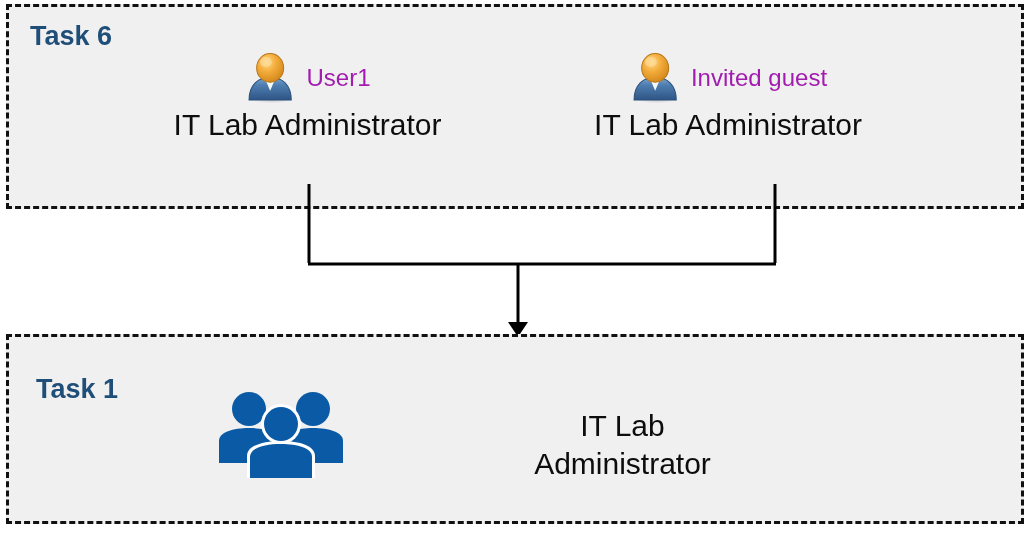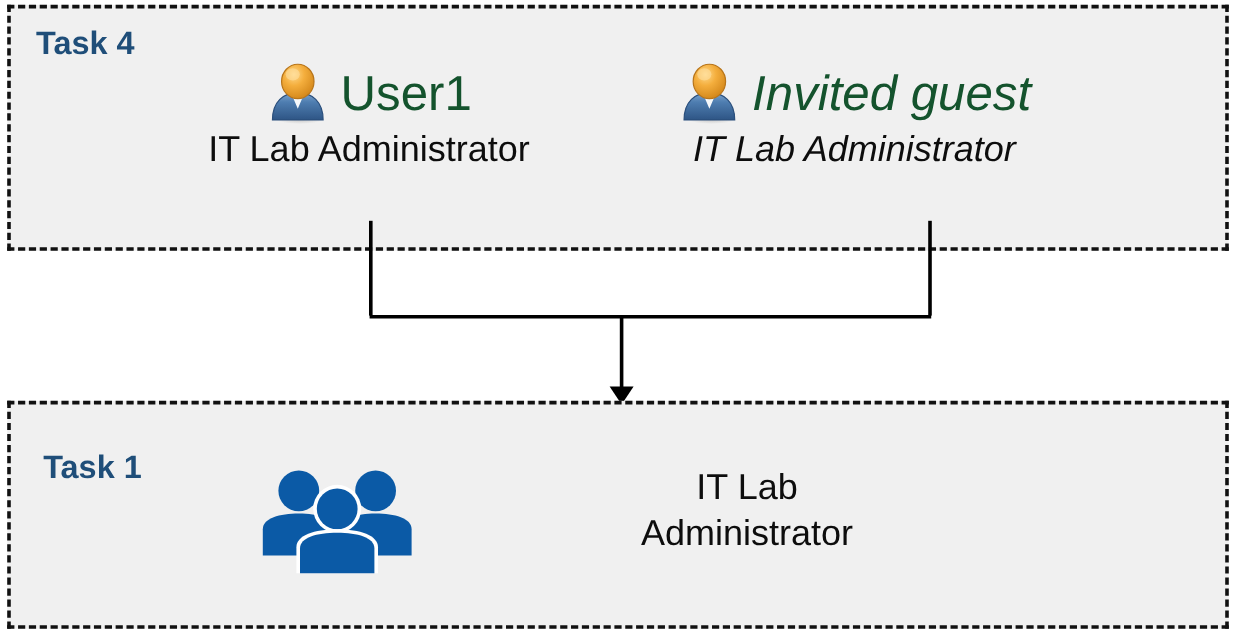--- a/index.html
+++ b/index.html
@@ -51,32 +51,32 @@
   #task1-label { left: 30px; top: 21px; }
   #task2-label { left: 36px; top: 374px; }
 
   
   .person {
     position: absolute;
     text-align: center;
     white-space: nowrap;
   }
   #person-user1  { left: 130px; top: 50px; width: 355px; }
-  #person-guest  { left: 512px; top: 50px; width: 400px; font-style: italic; }
+  #person-guest  { left: 528px; top: 50px; width: 400px; }
 
   .person-top-row {
     display: flex;
     align-items: center;
     justify-content: center;
     gap: 8px;
     height: 56px;
   }
   .person-name {
-    font-size: 41px;
-    color: #14532d;
+    font-size: 24px;
+    color: #a21caf;
     line-height: 1;
   }
   .person-role {
     font-size: 30px;
     color: #0d0d0d;
     line-height: 1.1;
     margin-top: 2px;
   }
 
   .user-avatar {
@@ -90,21 +90,21 @@
   #group-icon {
     position: absolute;
     left: 211px;
     top: 386px;
     width: 140px;
     height: 92px;
   }
   #group-label {
     position: absolute;
     left: 400px;
-    top: 388px;
+    top: 407px;
     width: 445px;
     text-align: center;
     font-size: 30px;
     color: #0d0d0d;
     line-height: 1.25;
   }
 
   
   #connector {
     position: absolute;
@@ -115,21 +115,21 @@
     pointer-events: none;
   }
 </style>
 </head>
 <body>
 
 <div id="canvas">
 
   <div id="task1-box" class="task-box"></div>
 
-  <div id="task1-label" class="task-label">Task 4</div>
+  <div id="task1-label" class="task-label">Task 6</div>
 
   <div id="person-user1" class="person">
     <div class="person-top-row">
       <svg class="user-avatar" viewBox="0 0 64 64">
         <defs>
           <radialGradient id="headGrad1" cx="38%" cy="30%" r="72%">
             <stop offset="0%" stop-color="#FFD98A"></stop>
             <stop offset="45%" stop-color="#F4AE3D"></stop>
             <stop offset="100%" stop-color="#D4881B"></stop>
           </radialGradient>

